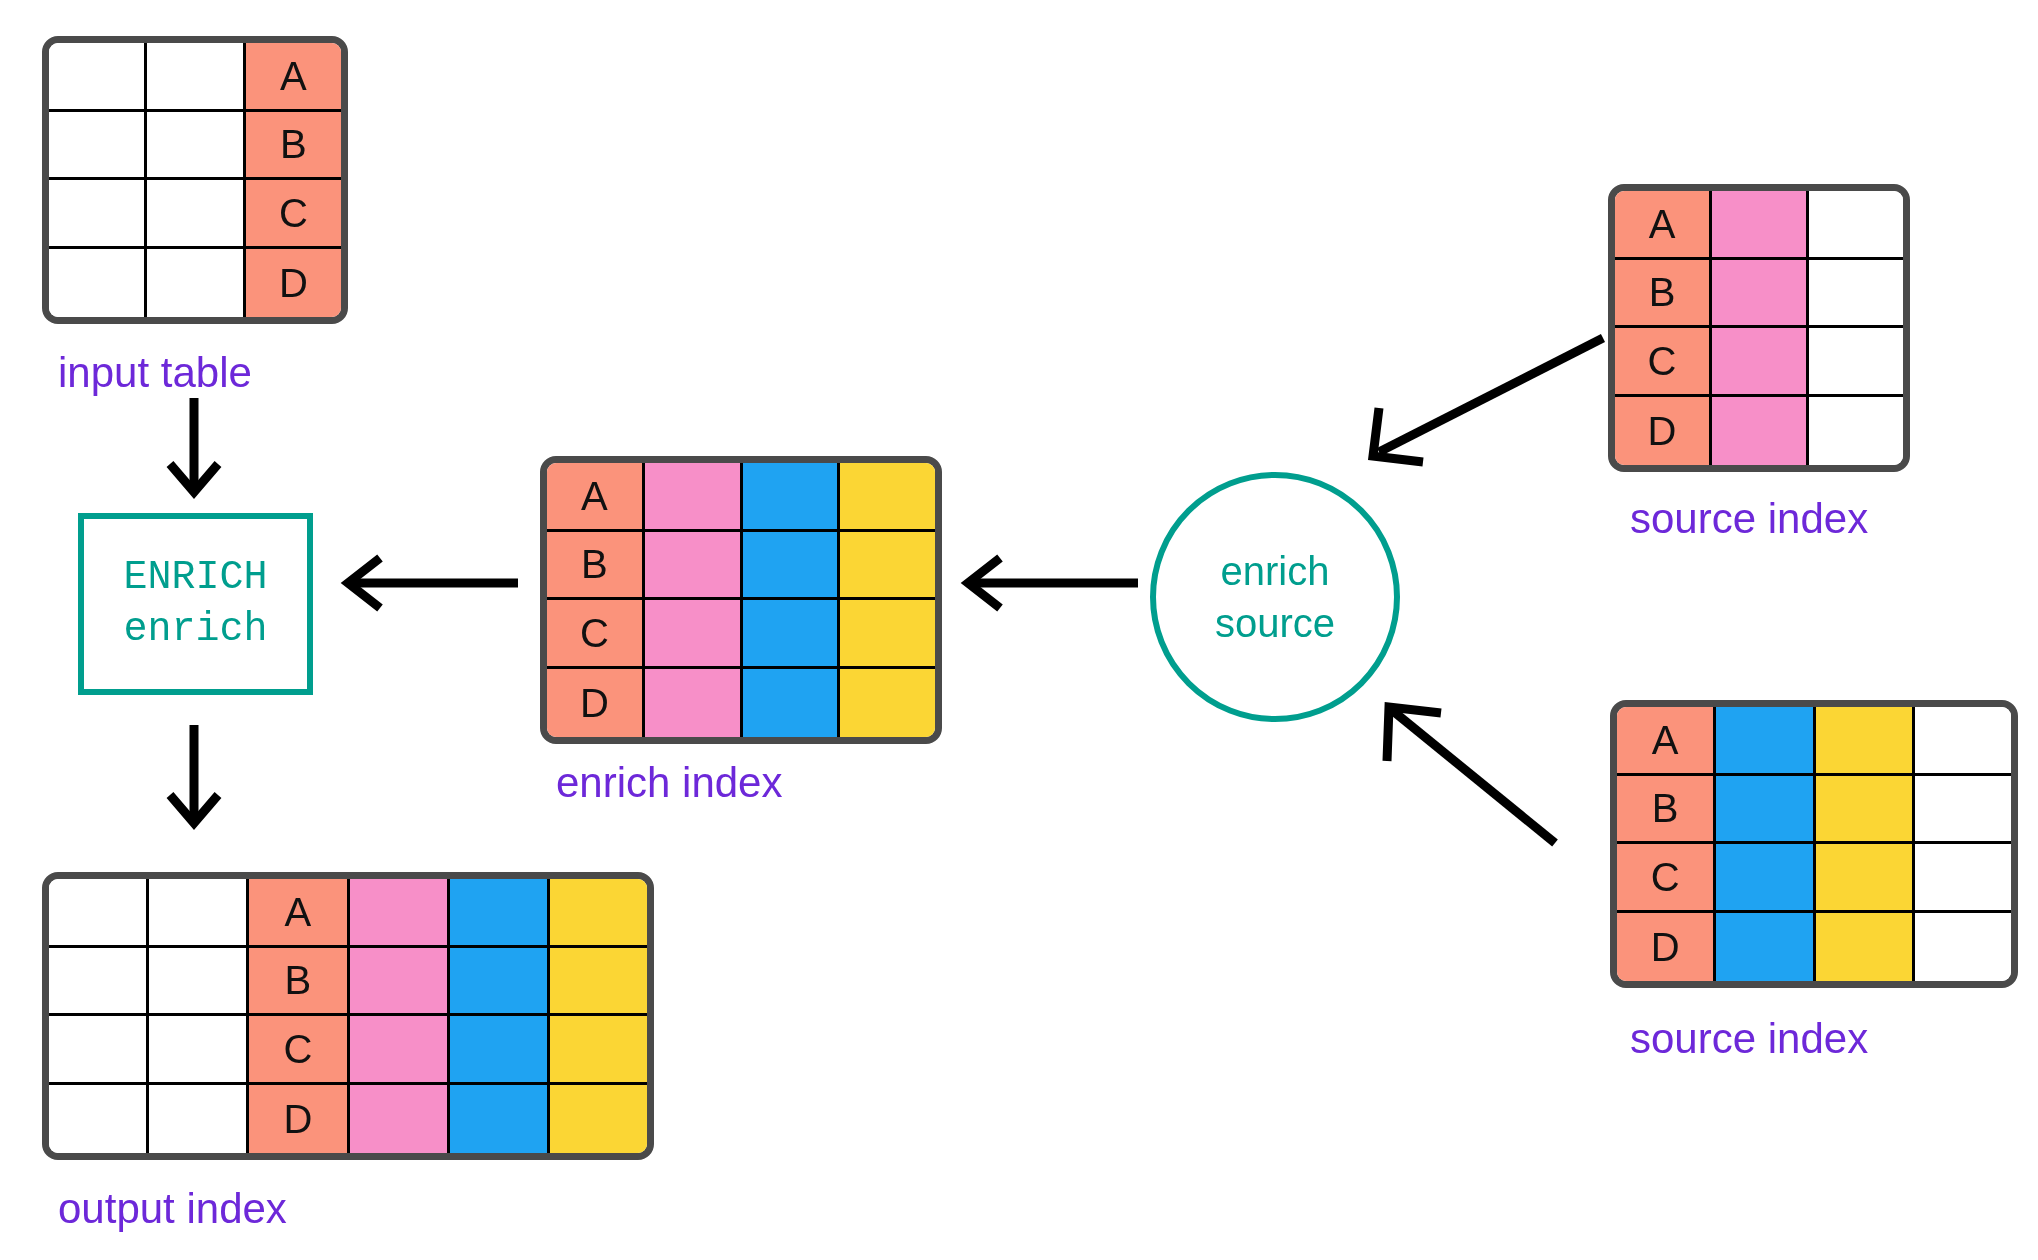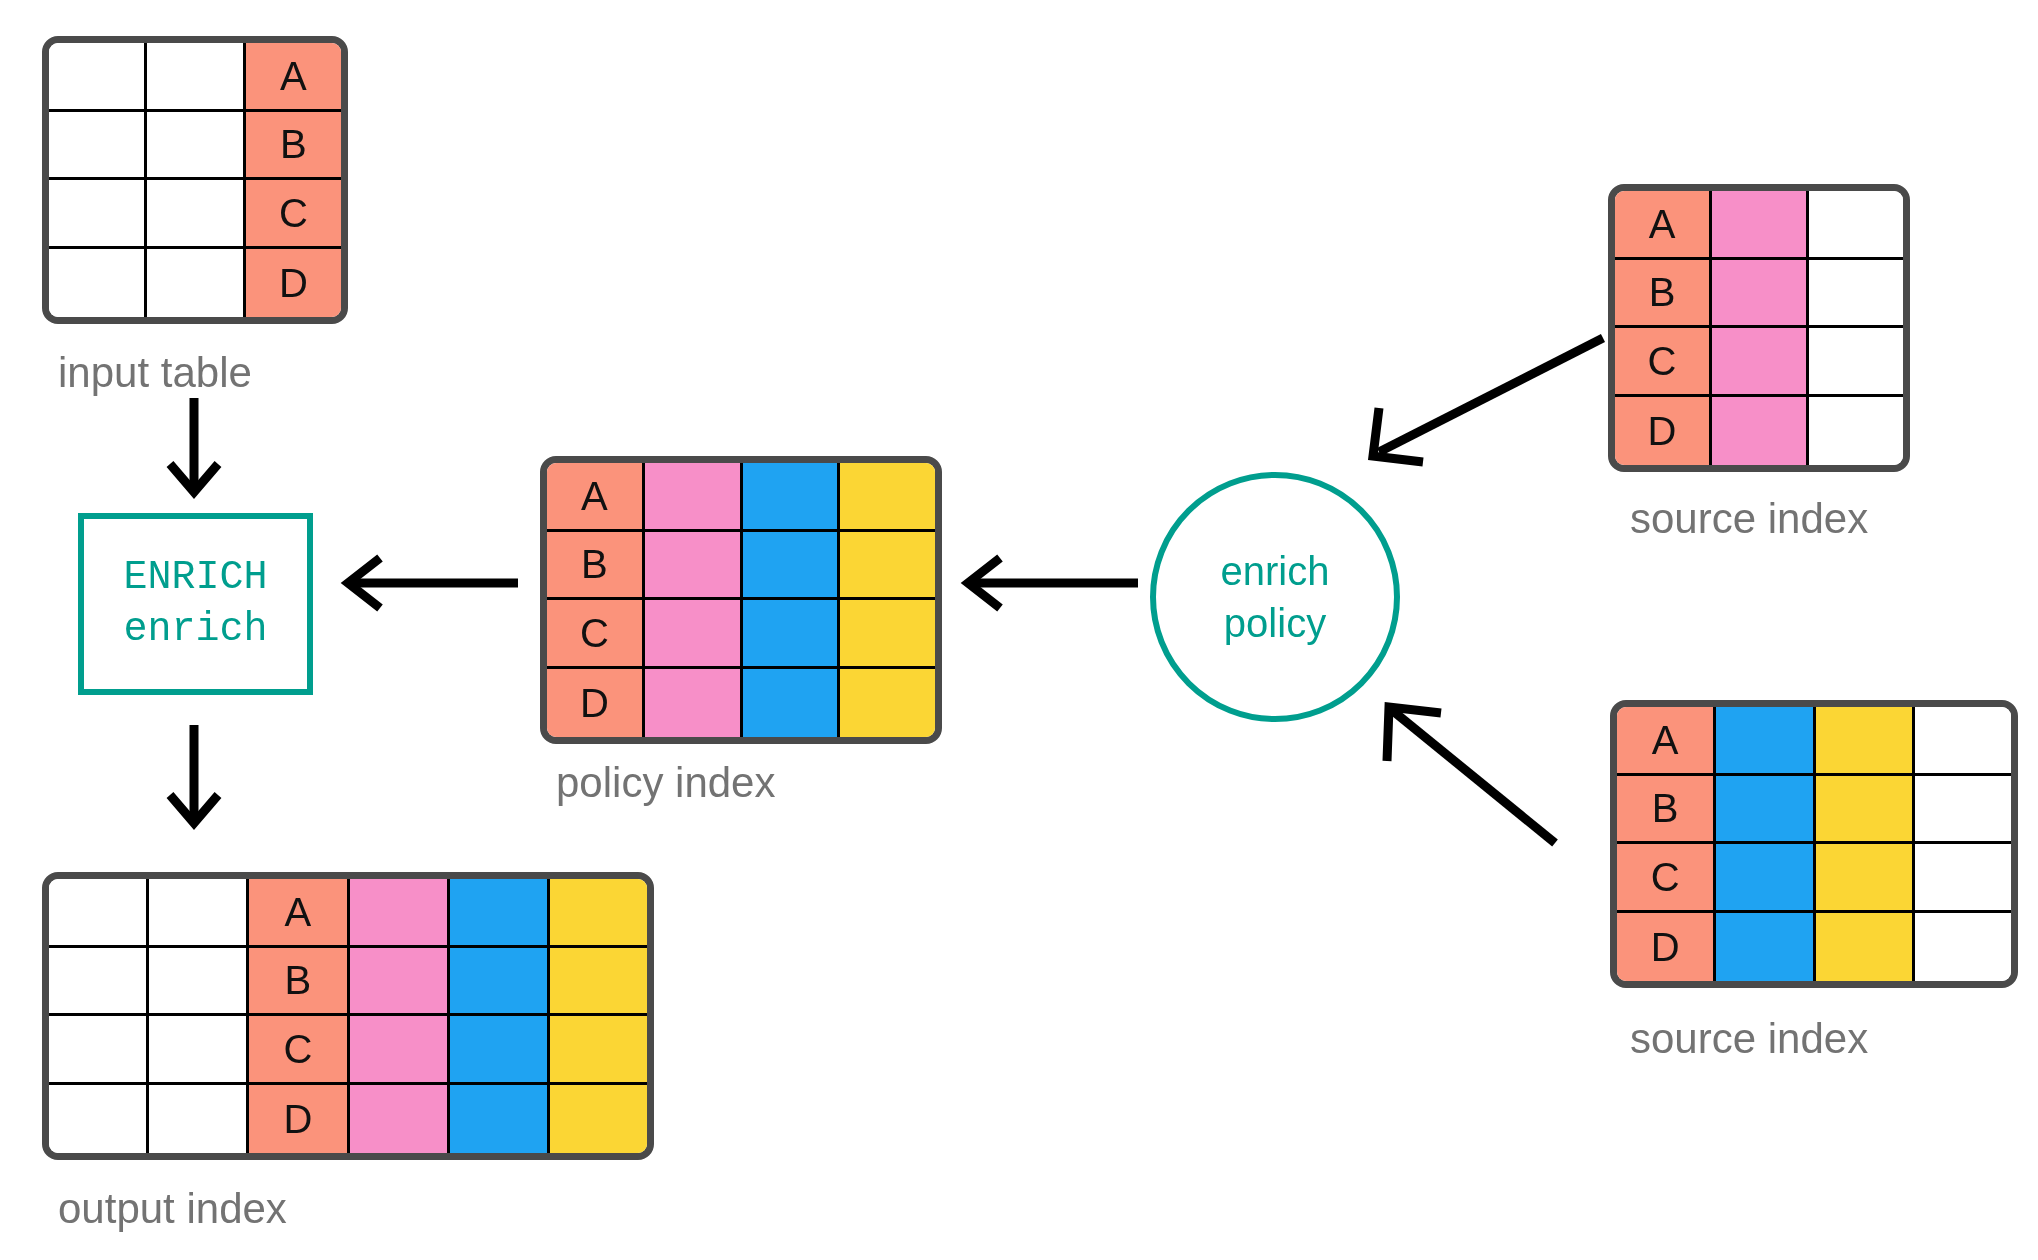--- a/index.html
+++ b/index.html
@@ -52,21 +52,21 @@
   .c-white  { background: #ffffff; }
   .c-salmon { background: #fb937b; }
   .c-pink   { background: #f78fc8; }
   .c-blue   { background: #1fa3f2; }
   .c-yellow { background: #fbd634; }
 
   
   .caption {
     position: absolute;
     font-size: 42px;
-    color: #737373;
+    color: #6d28d9;
     white-space: nowrap;
     line-height: 1;
   }
 
   
   .cmd-box {
     position: absolute;
     box-sizing: border-box;
     border: 6px solid #009e8e;
     background: #ffffff;
@@ -190,30 +190,30 @@
       <div class="tcell c-blue"></div>
       <div class="tcell c-yellow"></div>
     </div>
     <div class="trow">
       <div class="tcell c-salmon">D</div>
       <div class="tcell c-pink"></div>
       <div class="tcell c-blue"></div>
       <div class="tcell c-yellow"></div>
     </div>
   </div>
-  <div class="caption" style="left:556px; top:762px;">policy index</div>
+  <div class="caption" style="left:556px; top:762px;">enrich index</div>
 
   <svg class="arrow-svg" style="left:962px; top:548px;" width="180" height="70" viewBox="0 0 180 70">
     <path class="arrow-path" d="M 176 35 L 10 35"></path>
     <path class="arrow-head" d="M 38 10 L 6 35 L 38 60"></path>
   </svg>
 
   <div class="policy-circle" style="left:1150px; top:472px; width:250px; height:250px;">
     <div class="policy-line">enrich</div>
-    <div class="policy-line">policy</div>
+    <div class="policy-line">source</div>
   </div>
 
   <svg class="arrow-svg" style="left:1355px; top:330px;" width="260" height="140" viewBox="0 0 260 140">
     <path class="arrow-path" d="M 248 8 L 24 122"></path>
     <path class="arrow-head" d="M 24 78 L 18 126 L 68 132"></path>
   </svg>
 
   <svg class="arrow-svg" style="left:1375px; top:695px;" width="200" height="155" viewBox="0 0 200 155">
     <path class="arrow-path" d="M 180 148 L 18 16"></path>
     <path class="arrow-head" d="M 12 66 L 14 12 L 66 18"></path>

